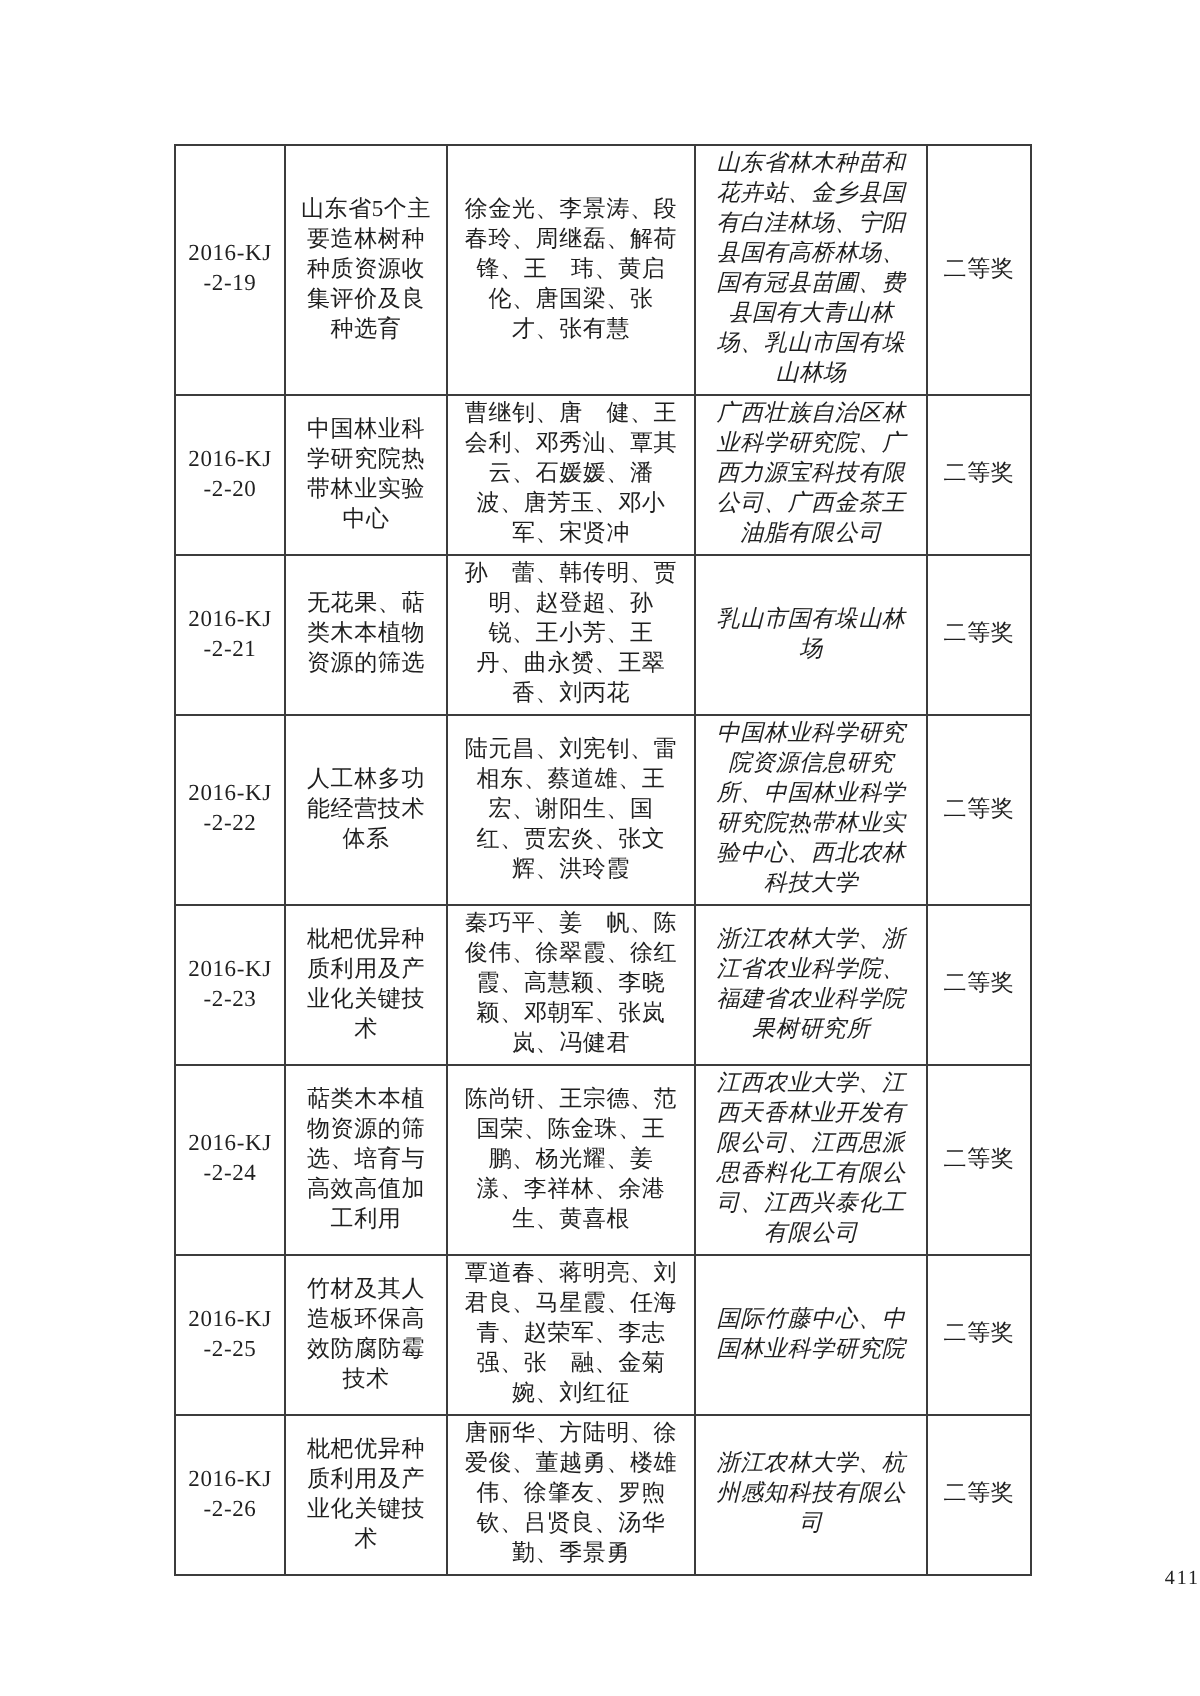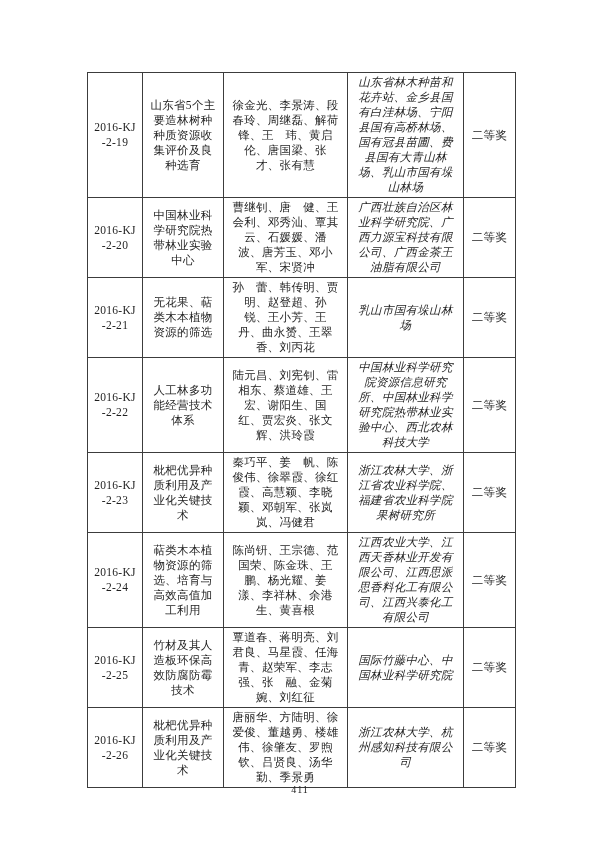--- a/index.html
+++ b/index.html
@@ -52,21 +52,21 @@
   }
   td.cell-award {
     padding: 2px 2px;
     white-space: nowrap;
   }
   .page-number {
     position: absolute;
     top: 784px;
     left: 0;
     width: 100%;
-    text-align: center;
+    text-align: right;
     font-size: 10px;
     letter-spacing: 1px;
     color: #222222;
   }
 </style>
 </head>
 <body>
 
 <div class="page">
 

